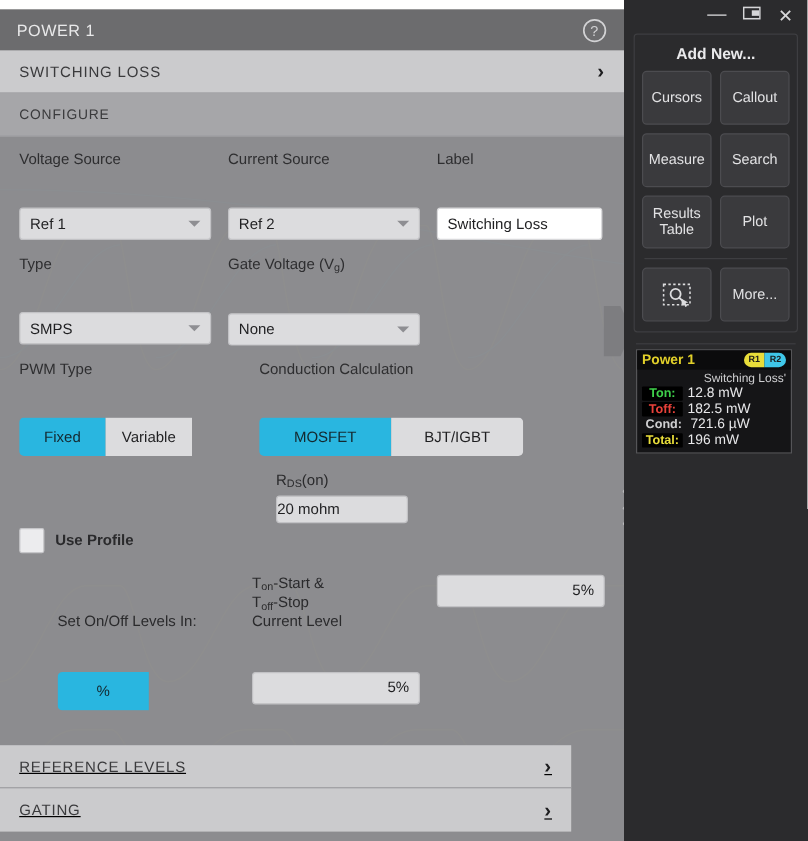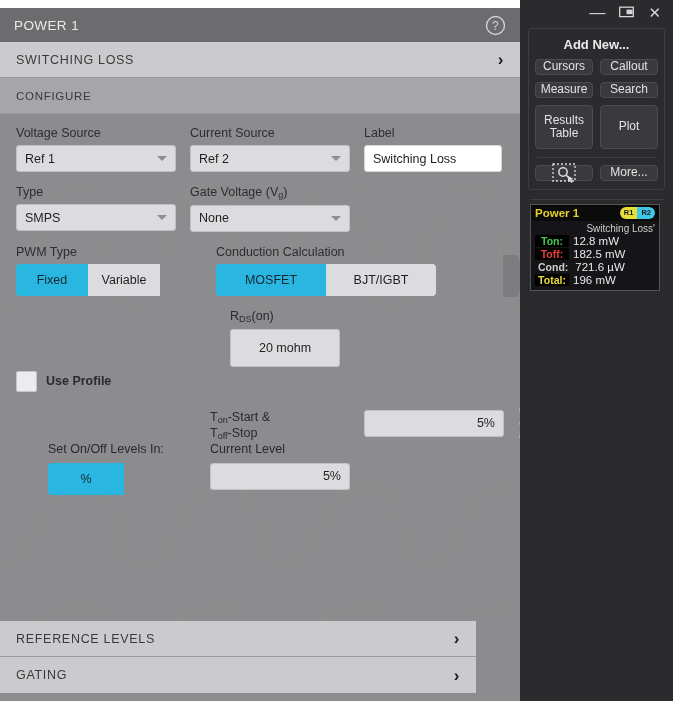--- a/index.html
+++ b/index.html
@@ -33,21 +33,21 @@
     font-size: 12.5px; letter-spacing: .7px; color: #3a3a3c;
     border-bottom: 1px solid #9a9a9d;
   }
   .section-bar.strong { background: rgba(208,208,210,0.92); }
   .section-bar.sub    { background: rgba(172,172,175,0.80); }
   .chev { margin-left:auto; font-size: 17px; font-weight: bold; color:#1c1c1e; line-height:1; }
 
   .body { position: relative; padding: 12px 16px 0 16px; }
 
   .row { display: flex; gap: 14px; margin-bottom: 13px; }
-  .field { display: flex; flex-direction: column; }
+  .field { display: flex; flex-direction: column; gap: 28px; }
   .w-left   { width: 160px; }
   .w-mid    { width: 160px; }
   .w-right  { width: 138px; }
 
   .lbl { font-size: 12.5px; color: #2e2e30; margin-bottom: 5px; }
 
   .select, .textbox {
     height: 27px; background: #dcdcde; border: 1px solid #c2c2c5;
     border-radius: 3px; display: flex; align-items: center;
     padding: 0 8px; font-size: 12.5px; color: #1f1f21; position: relative;
@@ -76,46 +76,46 @@
   .check-row { display: flex; align-items: center; gap: 9px; }
   .chk { width: 21px; height: 21px; background: #ececee; border: 1px solid #c6c6c9; border-radius: 2px; }
   .chk-lbl { font-size: 12.5px; color: #2a2a2c; font-weight: 600; }
 
   .sub { font-size: .72em; vertical-align: -0.22em; }
 
   .lvl-lbl { font-size: 12.5px; color: #2a2a2c; line-height: 1.24; margin-bottom: 5px; min-height: 48px; }
 
   .rds-wrap { display:flex; flex-direction:column; }
   .rds-lbl { font-size: 12.5px; color:#2a2a2c; margin-bottom: 5px; }
-  .rds-box { width: 110px; height: 38px; background:#dcdcde; border:1px solid #c2c2c5;
-             border-radius:3px; display:flex; align-items:center; justify-content:center;
+  .rds-box { width: 110px; height: 23px; background:#dcdcde; border:1px solid #c2c2c5;
+             border-radius:3px; display:flex; align-items:center; 
              font-size:12.5px; color:#1f1f21; }
 
-  .bottom-bars { position:absolute; left:0; bottom:8px; width:476px; }
+  .bottom-bars { position:absolute; left:0; bottom:8px; width:476px;text-decoration:underline; }
 
   
   .collapse-tab { position:absolute; left:503px; top:255px; width:24px; height:42px; }
   .drag-dots { position:absolute; left:516px; top:408px; width:8px; height:30px;
                display:flex; flex-direction:column; justify-content:space-between; align-items:center; }
   .drag-dots i { display:block; width:3px; height:3px; background:#b9b9bb; border-radius:50%; }
 
   
   .sidebar {
     position:absolute; left:520px; top:0; width:153px; height:701px;
     background:#2b2b2d;
   }
   .win-ctrls { height:26px; display:flex; align-items:center; justify-content:flex-end;
                gap:14px; padding:0 12px 0 0; color:#d6d6d8; }
   .win-ctrls span { cursor:default; }
 
   .addnew-box { margin: 2px 8px 0 8px; border:1px solid #3e3e41; border-radius:3px; padding:6px 6px 8px 6px; }
   .addnew-title { text-align:center; color:#eaeaec; font-size:13px; font-weight:bold; margin:2px 0 7px; }
   .btn-grid { display:grid; grid-template-columns:1fr 1fr; gap:7px; }
   .dbtn {
-    height:16px; background:#3a3a3d; border:1px solid #4c4c50; border-radius:4px;
+    height:45px; background:#3a3a3d; border:1px solid #4c4c50; border-radius:4px;
     color:#e2e2e4; font-size:12px; display:flex; align-items:center; justify-content:center;
     text-align:center; line-height:1.1;
   }
   .dbtn.tall { height:44px; }
   .divider { height:1px; background:#3e3e41; margin:8px 2px 7px; }
 
   
   .badge { margin: 4px 6px 0 10px; border:1px solid #555558; background:#151517; width:130px; }
   .badge-head { display:flex; align-items:center; height:16px; background:#0b0b0c; padding:0 4px; }
   .badge-name { color:#e2d02a; font-size:11.5px; font-weight:bold; }

